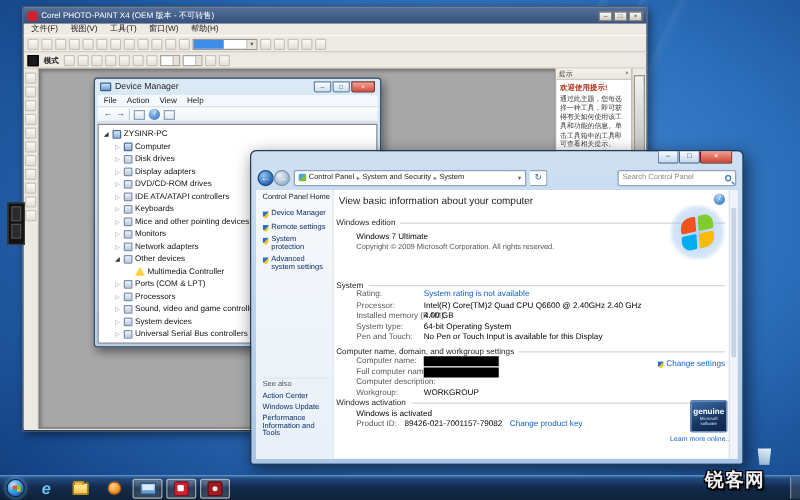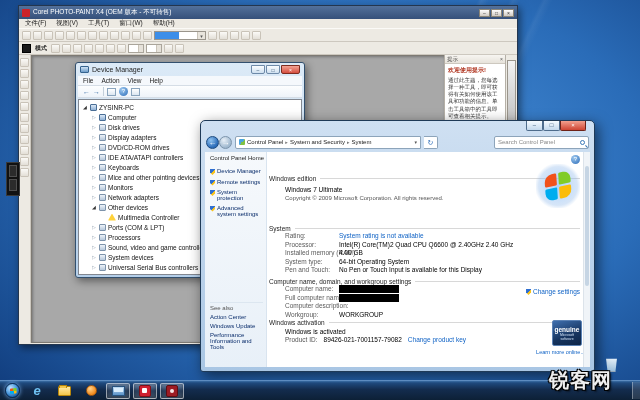--- a/index.html
+++ b/index.html
@@ -166,21 +166,21 @@
   .petals .p2 { background:#80cc28; border-radius:12% 60% 12% 8%; }
   .petals .p3 { background:#00adef; border-radius:12% 8% 12% 60%; }
   .petals .p4 { background:#fbbc09; border-radius:8% 12% 60% 12%; }
   .sys-scroll { position:absolute; right:0; top:0; bottom:0; width:7px; background:#f0f4f8; border-left:1px solid #dce3ea; }
   .sys-thumb { margin:14px 1px 0; height:120px; background:#c6d5e4; border-radius:2px; }
 
   
   .recycle { position:absolute; right:22px; bottom:28px; width:13px; height:15px;
     background:linear-gradient(#e8f2fa,#9cc0dd); clip-path:polygon(8% 12%,92% 12%,80% 100%,20% 100%);
     border:1px solid rgba(30,60,90,.4); z-index:2; }
-  .watermark { position:absolute; right:28px; bottom:6px; font-size:20px; font-weight:bold; color:#efefef;
+  .watermark { position:absolute; right:28px; bottom:6px; font-size:15px; font-weight:bold; color:#efefef;
     letter-spacing:1px; z-index:12;
     text-shadow:-1px -1px 0 #000, 1px -1px 0 #000, -1px 1px 0 #000, 1px 1px 0 #000, 2px 2px 2px rgba(0,0,0,.6); }
 
   
   .taskbar { position:absolute; left:0; right:0; bottom:0; height:20px; z-index:10;
     background:linear-gradient(#3b6ea5 0%, #1f4a7e 10%, #132c4e 45%, #0d2036 100%);
     border-top:1px solid #5d8cc0; }
   .tb-buttons { display:flex; gap:3px; padding:1px 2px; align-items:center; height:100%; }
   .tb-btn { width:24px; height:16px; display:flex; align-items:center; justify-content:center; }
   .tb-btn.active { background:linear-gradient(rgba(255,255,255,.35),rgba(255,255,255,.1) 50%, rgba(255,255,255,.2));
@@ -489,20 +489,21 @@
         <div class="see-block">
           <div class="see-title">See also</div>
           <div id="see-links">
               <div class="see-link">Action Center</div>
               <div class="see-link">Windows Update</div>
               <div class="see-link">Performance Information and Tools</div>
             </div>
         </div>
       </div>
       <div class="sys-main">
+        <div class="page-title">View basic information about your computer</div>
         <div class="helpball">?</div>
 
         <div class="sec-h" style="top:23px;">
           <span>Windows edition</span>
           </div>
         <div class="aline" style="top:34px;">Windows 7 Ultimate</div>
         <div class="aline dim" style="top:43px; font-size:6px;">Copyright © 2009 Microsoft Corporation. All rights reserved.</div>
         <div class="winflag">
           <div class="petals">
             <div class="p1"></div>

